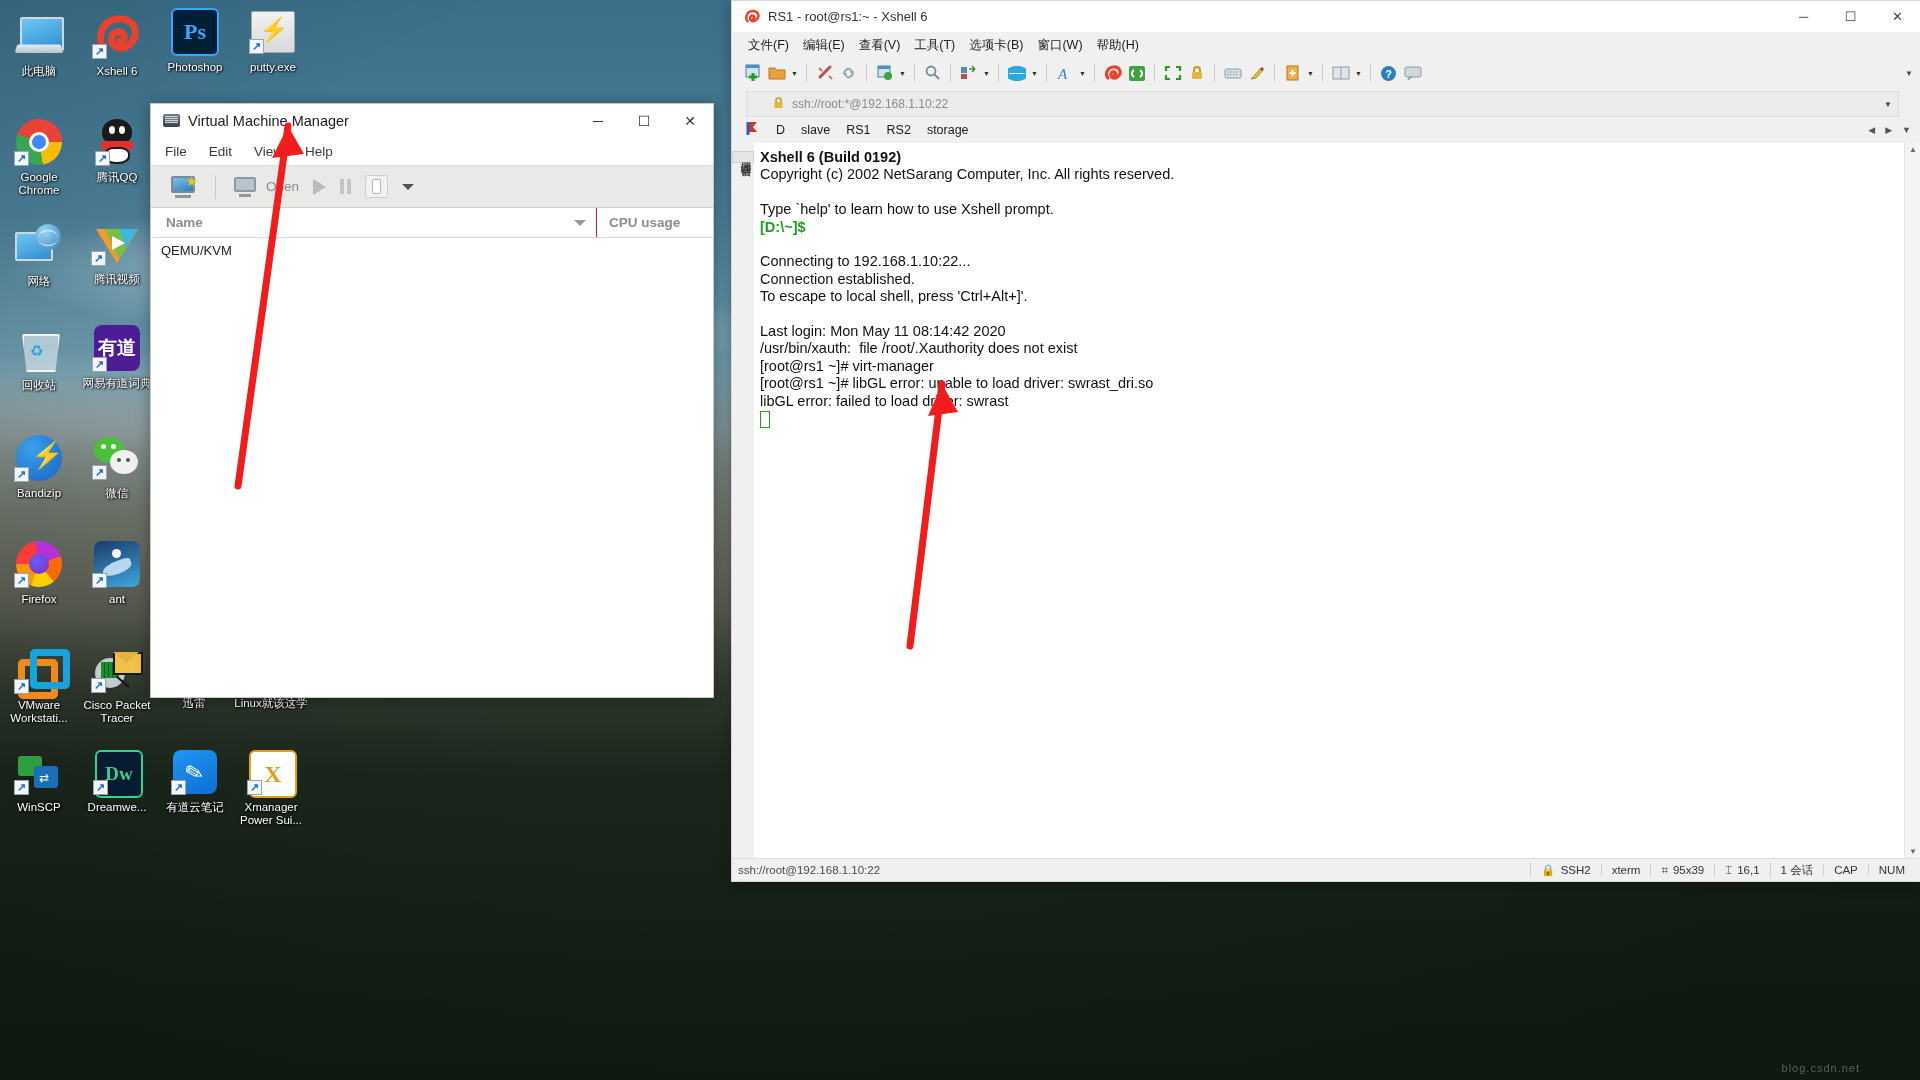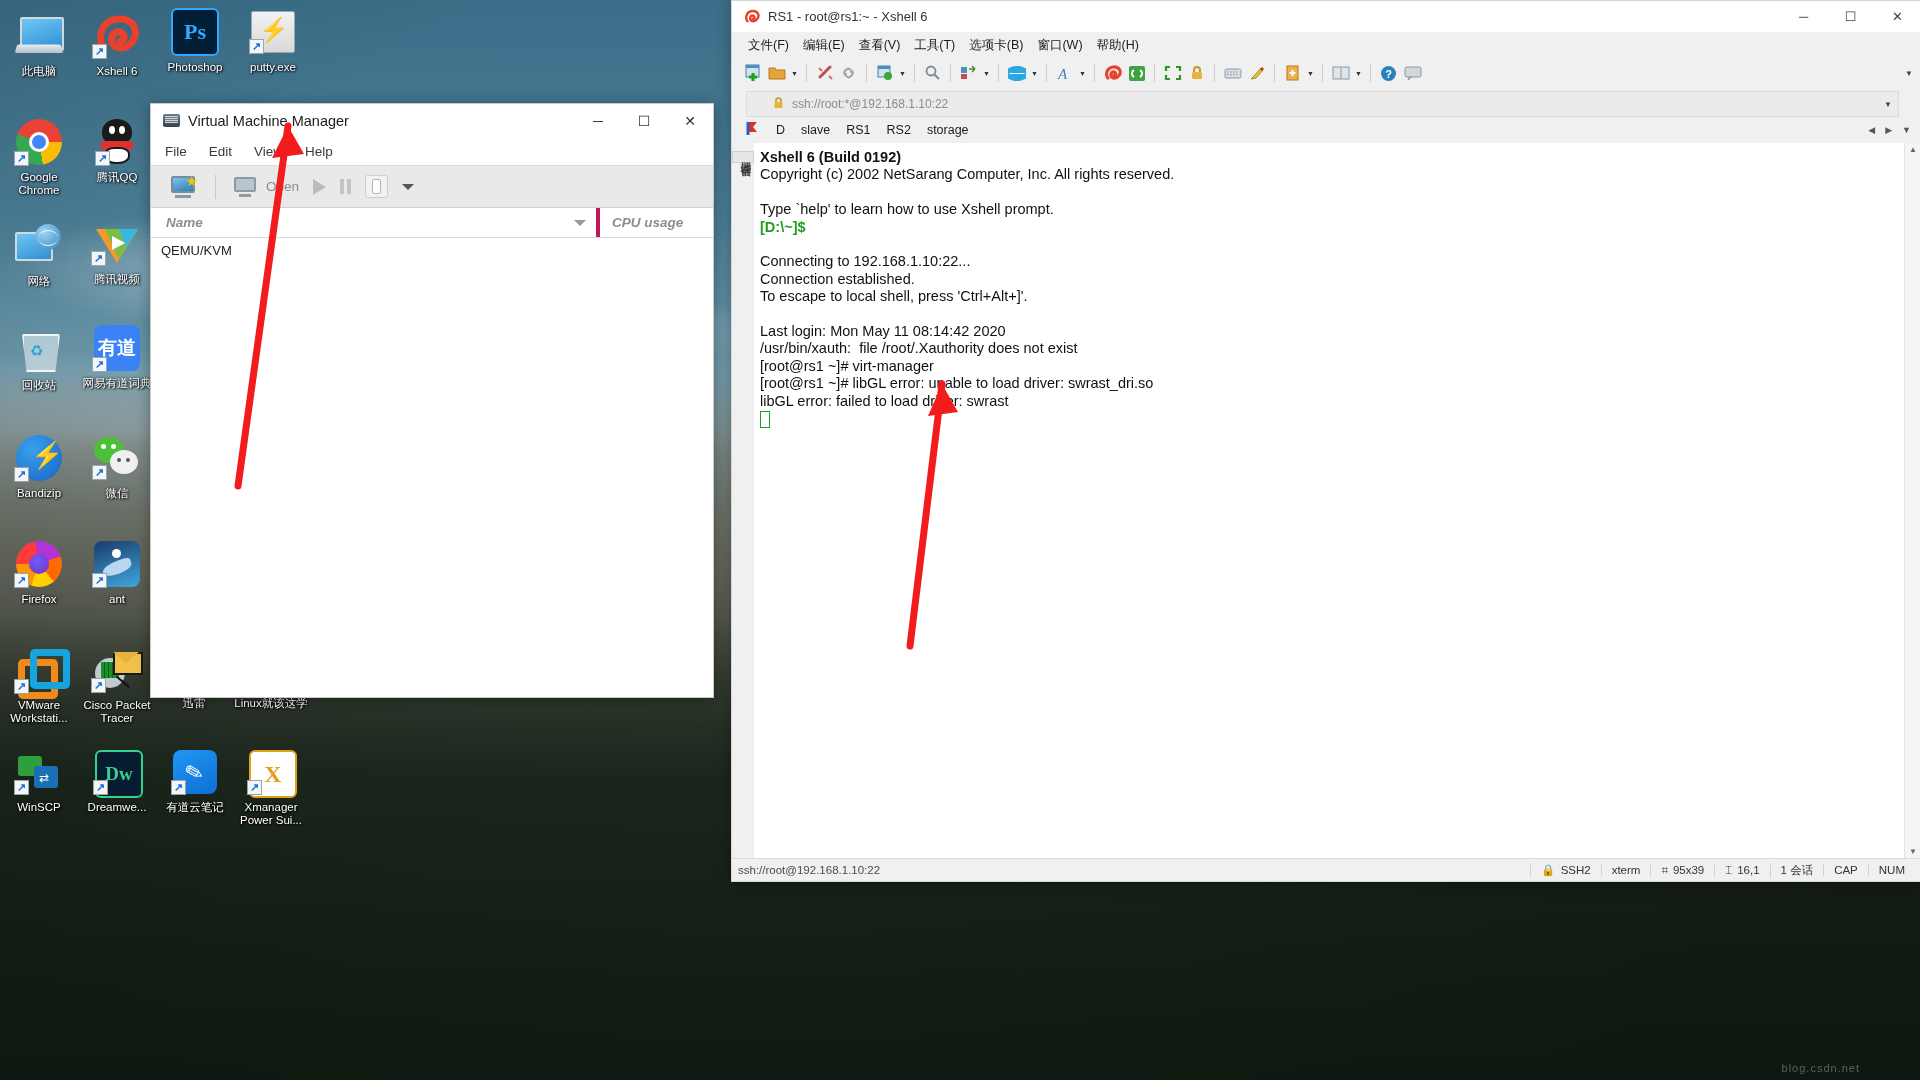--- a/index.html
+++ b/index.html
@@ -65,23 +65,23 @@
      background:repeating-linear-gradient(to bottom,#cfd6da 0 1px,#6f7b85 1px 2px);}
   #vmm .titlebar .ttl{font-size:14.5px;color:#202020;flex:1;}
   #vmm .wbtns{display:flex;height:33px;}
   #vmm .wbtn{width:46px;height:33px;display:flex;align-items:center;justify-content:center;font-size:14px;color:#333;}
   #vmm .menubar{height:28px;background:#fff;display:flex;align-items:center;padding-left:14px;gap:22px;}
   #vmm .menubar span{font-size:13.5px;color:#3a3a3a;}
   #vmm .toolbar{height:41px;background:#e9e9e7;border-top:1px solid #dcdcda;border-bottom:1px solid #cfcfcd;display:flex;align-items:center;padding-left:14px;gap:2px;}
   #vmm .tbsep{width:1px;height:24px;background:#c9c9c7;margin:0 10px;}
   #vmm .tbitem{display:flex;align-items:center;gap:8px;padding:3px 6px;}
   #vmm .tblabel{font-size:13.5px;color:#8c8c8c;}
-  #vmm .colhdr{height:29px;background:#fff;border-bottom:1px solid #d9d9d9;display:flex;align-items:center;font-style:italic;}
+  #vmm .colhdr{height:29px;background:#fff;border-bottom:1px solid #d9d9d9;display:flex;align-items:center;}
   #vmm .colhdr .c1{flex:0 0 420px;padding-left:15px;font-size:13.5px;font-weight:bold;color:#8d8d8d;display:flex;align-items:center;justify-content:space-between;padding-right:10px;}
-  #vmm .colhdr .c2{flex:1;padding-left:12px;font-size:13.5px;font-weight:bold;color:#8d8d8d;border-left:4px solid #be185d;height:100%;display:flex;align-items:center;}
+  #vmm .colhdr .c2{flex:1;padding-left:12px;font-size:13.5px;font-weight:bold;color:#8d8d8d;border-left:1px solid #be185d;height:100%;display:flex;align-items:center;}
   #vmm .rows{flex:1;background:#fff;overflow:hidden;}
   #vmm .vrow{height:24px;display:flex;align-items:center;padding-left:10px;font-size:13px;color:#222;}
   
   #xshell{
     position:absolute;left:731px;top:0;width:1189px;height:880px;z-index:9;
     background:#f0f0f0;border:1px solid #d6d6d6;display:flex;flex-direction:column;
     box-shadow:0 2px 14px rgba(0,0,0,.30);
   }
   #xshell .xtitle{height:31px;background:#fff;display:flex;align-items:center;padding-left:12px;}
   #xshell .xtitle .logo{width:16px;height:16px;margin-right:8px;position:relative;}
@@ -233,21 +233,21 @@
         <div style="position:absolute;left:4px;top:6px;width:34px;height:34px;background:rgba(240,248,252,.55);border:2px solid rgba(255,255,255,.8);border-radius:2px 2px 5px 5px;clip-path:polygon(0 0,100% 0,88% 100%,12% 100%);"></div>
         <div style="position:absolute;left:12px;top:14px;color:#2aa0e0;font-size:15px;">♻</div>
       </div>
     </div>
     <div class="lbl">回收站</div>
   </div>
 
   <div class="dicon" style="left:78px;top:318px;">
     <div class="art">
       <div style="position:relative;width:46px;height:46px;">
-        <div style="width:46px;height:46px;background:#3b82f6;border-radius:8px;display:flex;align-items:center;justify-content:center;color:#fff;font-size:19px;font-family:'DejaVu Sans',sans-serif;font-weight:bold;">有道</div>
+        <div style="width:46px;height:46px;background:#4c1d95;border-radius:8px;display:flex;align-items:center;justify-content:center;color:#fff;font-size:19px;font-family:'DejaVu Sans',sans-serif;font-weight:bold;">有道</div>
         <div class="shortcut">↗</div>
       </div>
     </div>
     <div class="lbl">网易有道词典</div>
   </div>
 
   <div class="dicon" style="left:0px;top:428px;">
     <div class="art">
       <div style="position:relative;width:46px;height:46px;">
         <div class="circle" style="width:46px;height:46px;background:radial-gradient(circle at 35% 30%,#3aa0ee,#1565c0);"></div>

